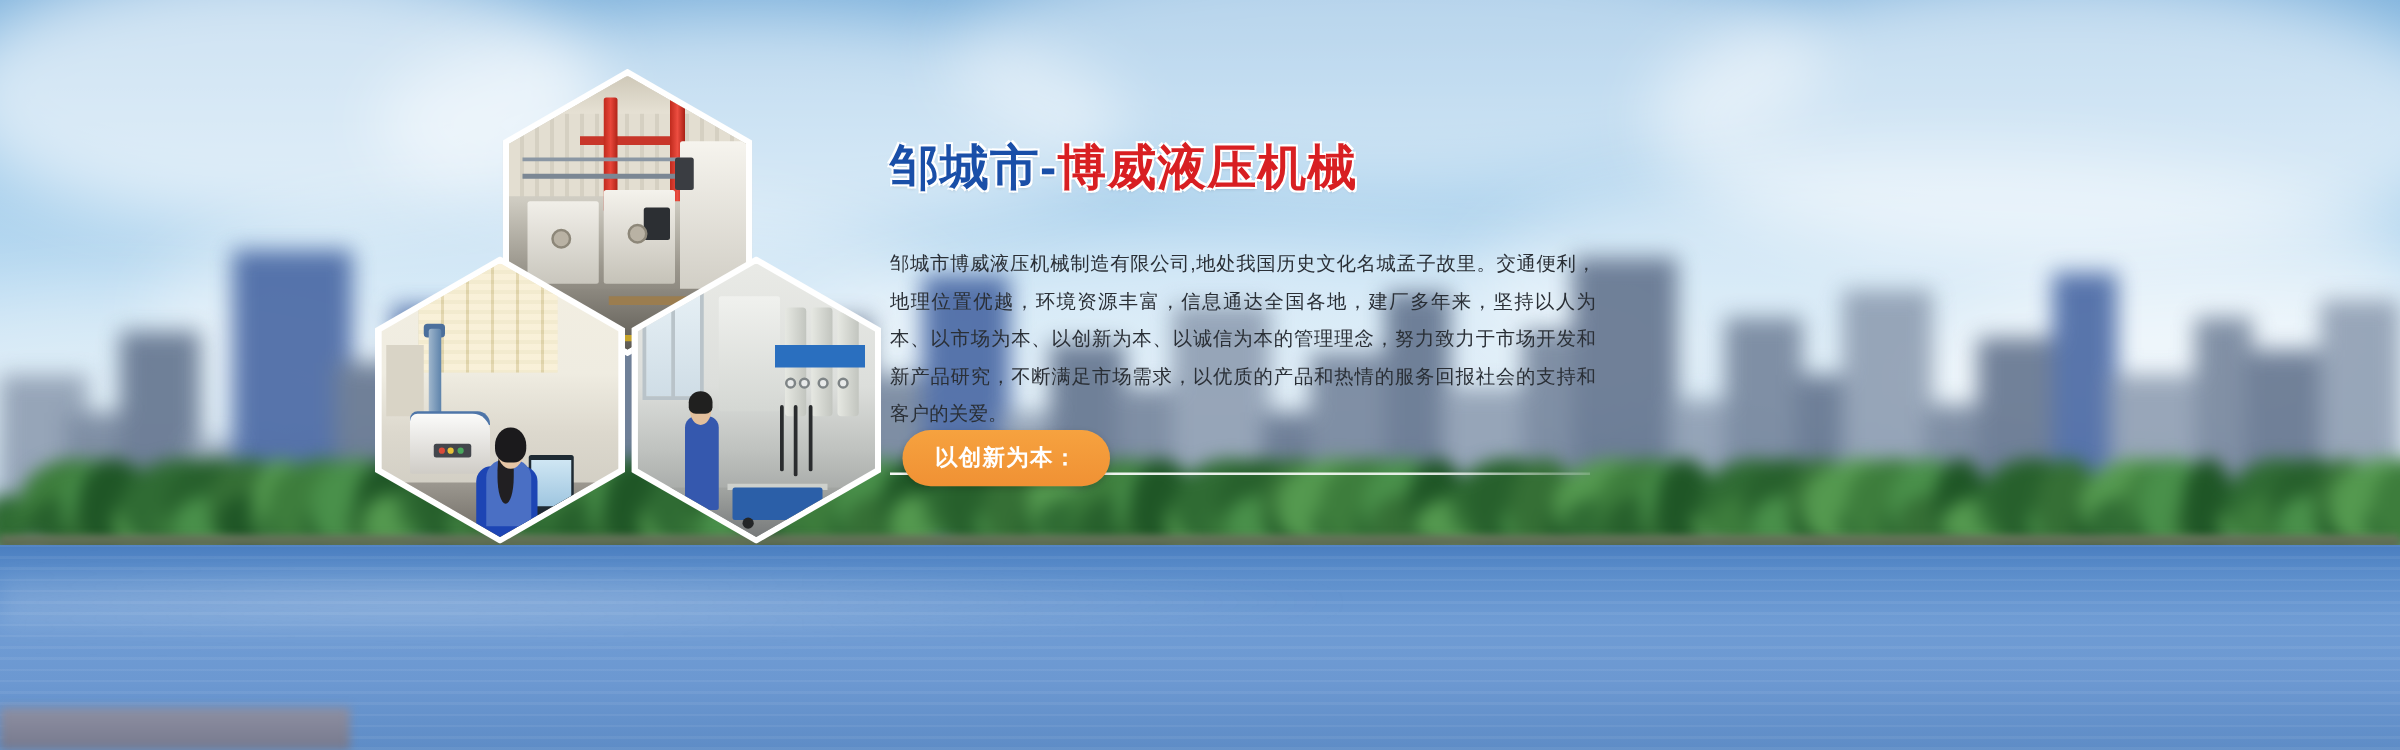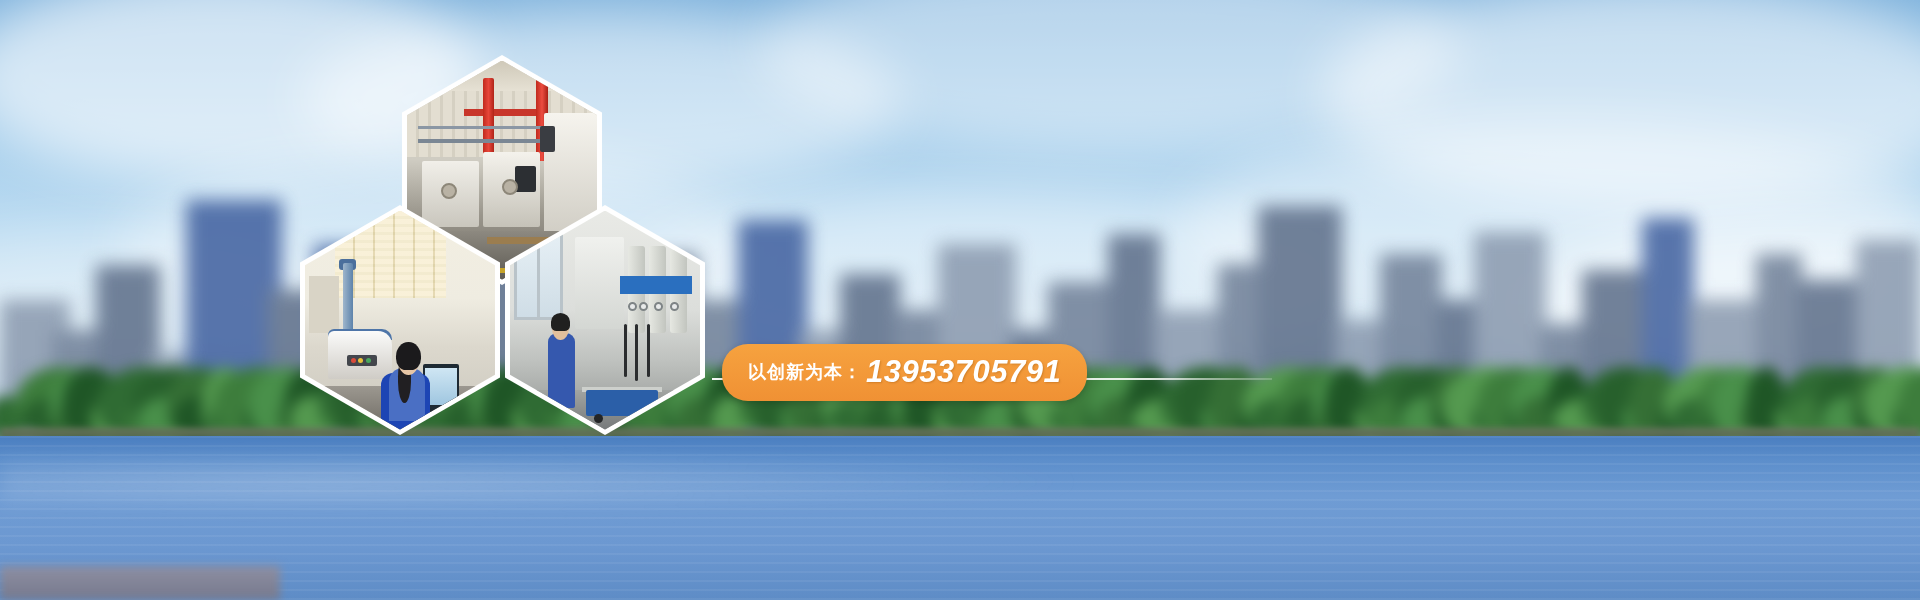--- a/index.html
+++ b/index.html
@@ -494,22 +494,25 @@
           <div class="pb-tech"></div>
           <div class="pb-thead"></div>
           <div class="pb-thair"></div>
         </div>
       </div>
     </div>
 
   </div>
 
   <div class="panel">
+    <div class="title">
+      <span class="t-blue">邹城市-</span><span class="t-red">博威液压机械</span>
+    </div>
+    <div class="desc">邹城市博威液压机械制造有限公司,地处我国历史文化名城孟子故里。交通便利，地理位置优越，环境资源丰富，信息通达全国各地，建厂多年来，坚持以人为本、以市场为本、以创新为本、以诚信为本的管理理念，努力致力于市场开发和新产品研究，不断满足市场需求，以优质的产品和热情的服务回报社会的支持和客户的关爱。</div>
   </div>
 
   <div class="divider"></div>
 
   <div class="hotline">
     <span class="hotline-label">以创新为本：</span>
-    <span class="hotline-number">13953705791</span>
   </div>
 
 </div>
 
 </body></html>

